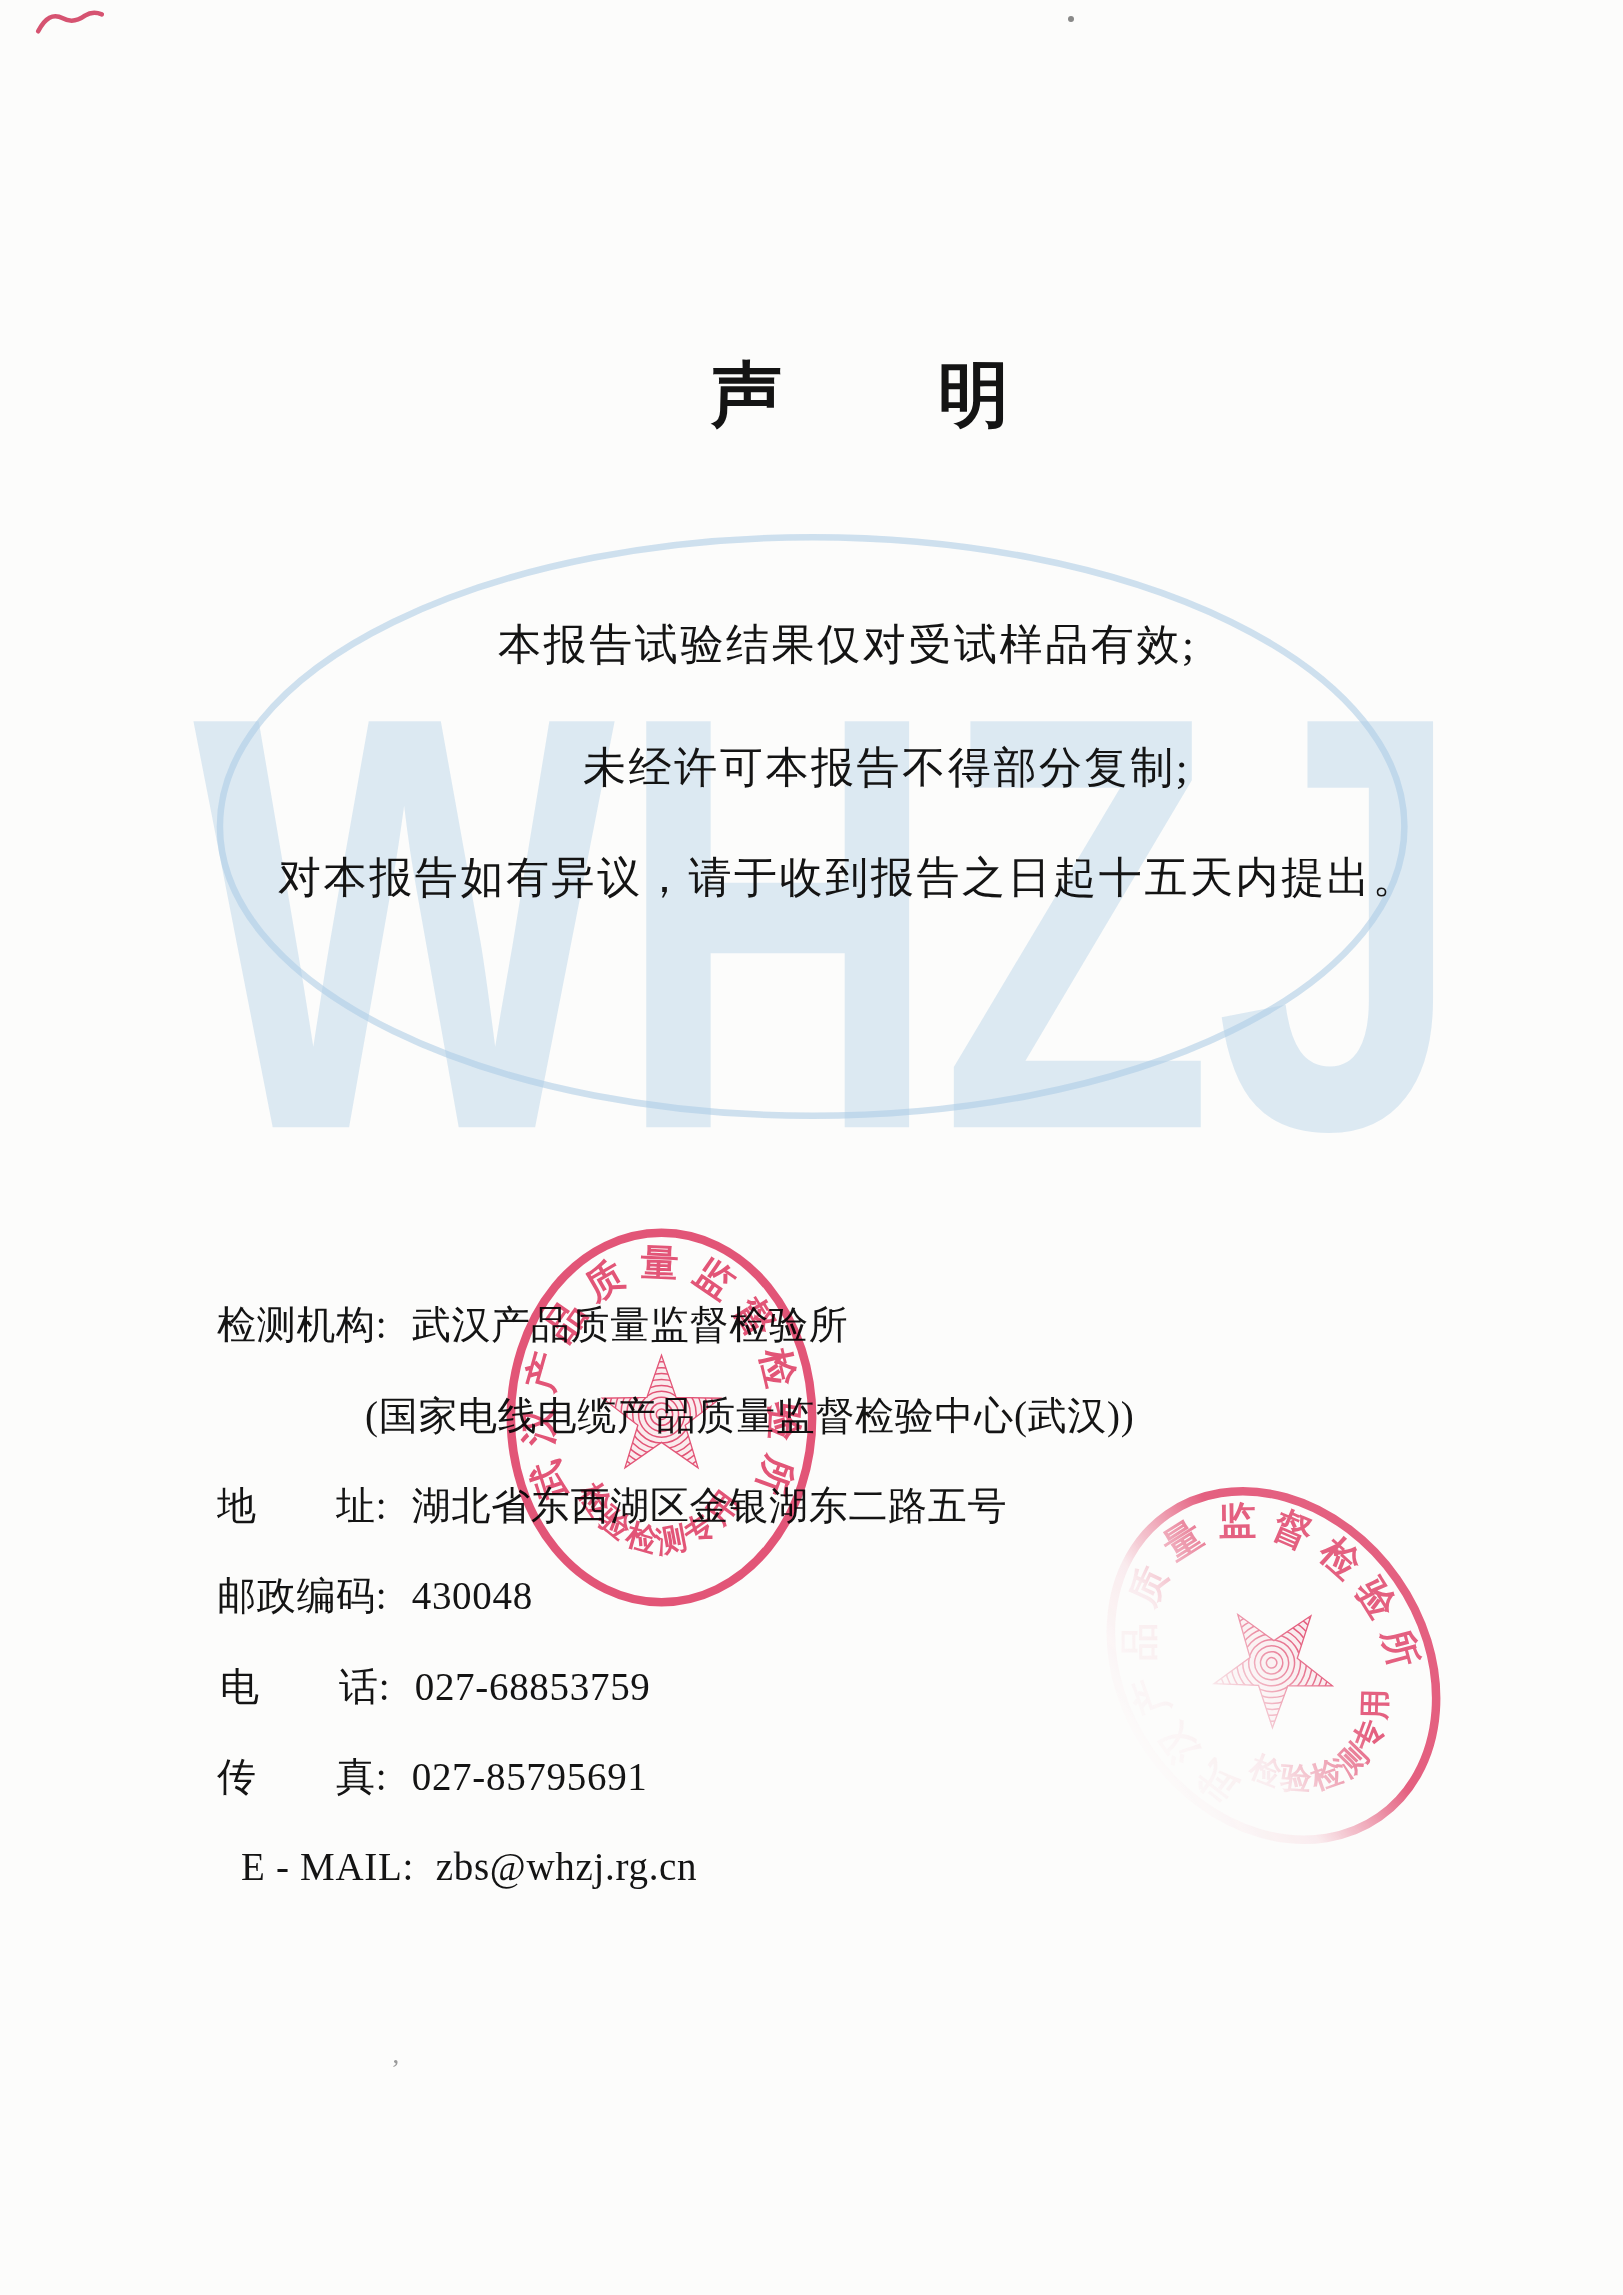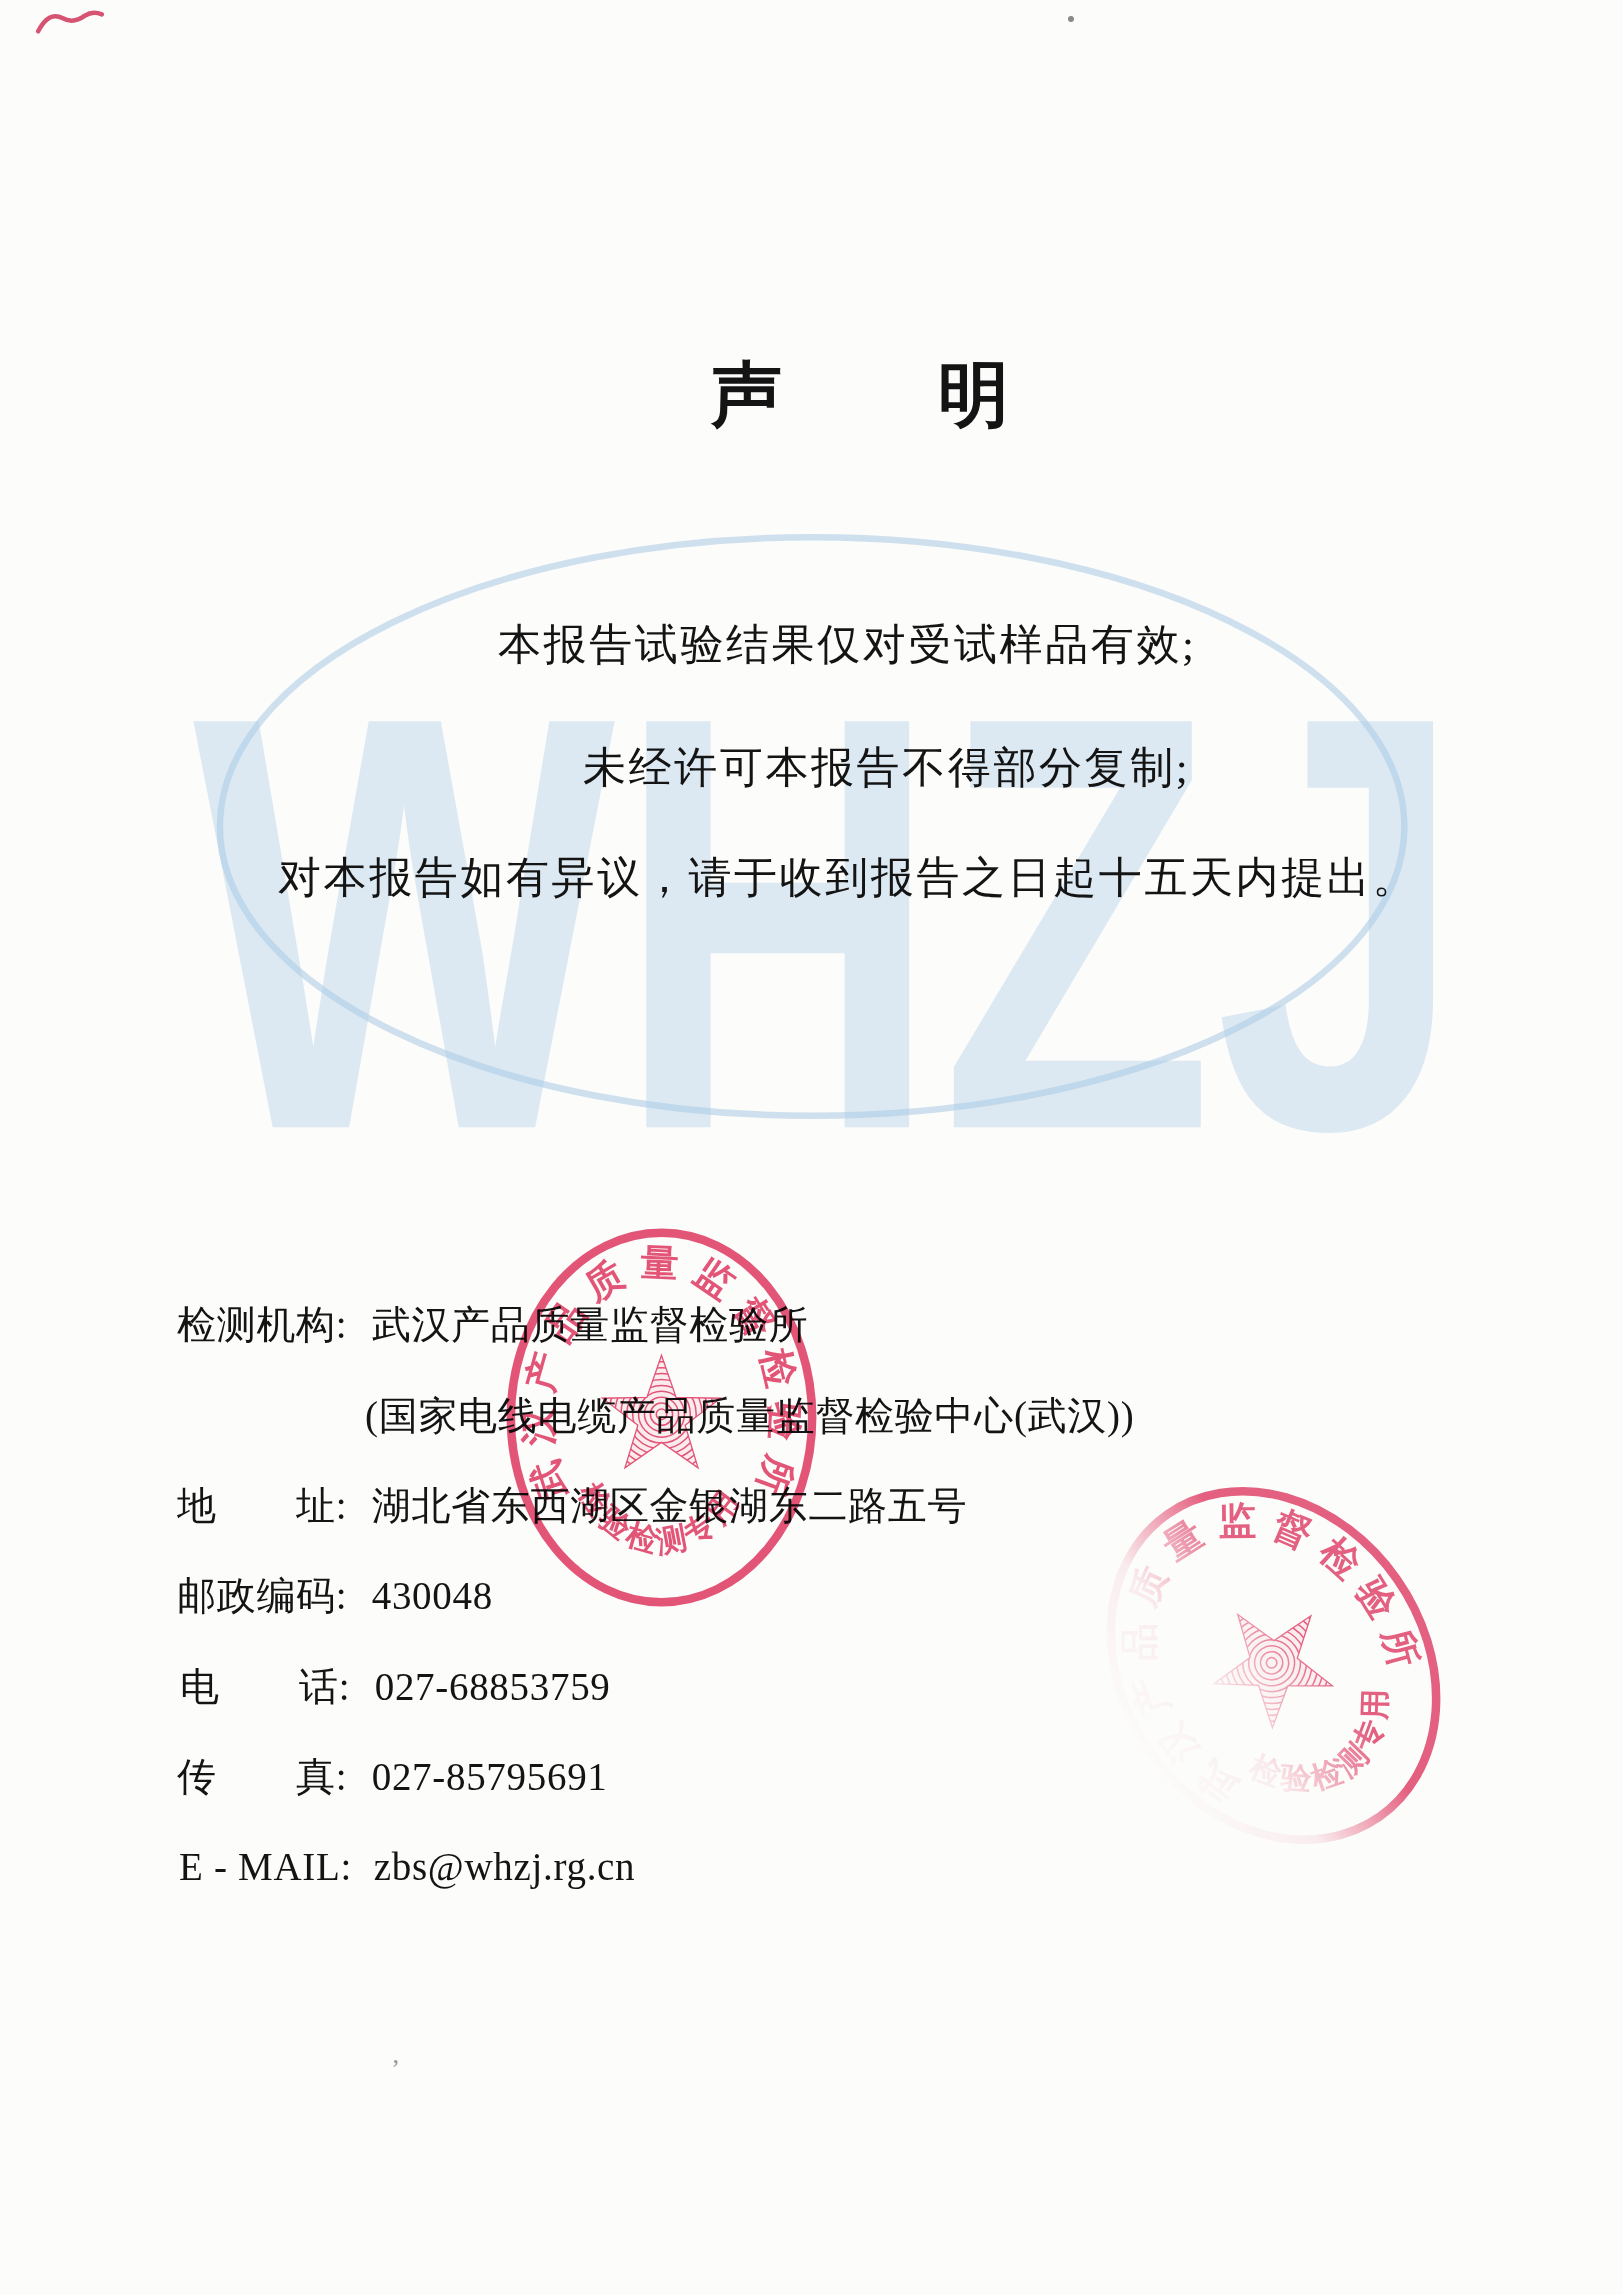--- a/index.html
+++ b/index.html
@@ -47,28 +47,28 @@
     white-space:nowrap;
   }
   .stmt1{left:498px;top:615px;}
   .stmt2{left:583px;top:738px;}
   .stmt3{left:278px;top:848px;text-align:center;}
   .contact-row{
     position:absolute;
     font-size:39px;line-height:51px;letter-spacing:0.7px;
     white-space:nowrap;font-weight:500;
   }
-  .contact-row .lbl{display:inline-block;width:179px;margin-right:15.7px;}
+  .contact-row .lbl{display:inline-block;width:179px;margin-right:15.7px;margin-left:40px;}
   .row1{left:177px;top:1299px;}
   .row2{left:365px;top:1390px;}
   .row3{left:177px;top:1480px;}
   .row4{left:177px;top:1570px;}
   .row5{left:180px;top:1661px;}
   .row6{left:177px;top:1751px;}
-  .row7{left:179px;top:1841px;}
+  .row7{left:201px;top:1841px;}
   
   .stamp{position:absolute;z-index:3;mix-blend-mode:multiply;}
   .stamp svg{display:block;width:100%;height:100%;}
   .stamp1{left:501px;top:1221px;width:321px;height:393px;opacity:0.88;}
   .stamp2{
     left:1113px;top:1469px;width:321px;height:393px;opacity:0.82;
     transform:rotate(-35deg);transform-origin:50% 50%;
   }
   
   .artifact{position:absolute;z-index:4;pointer-events:none;}

